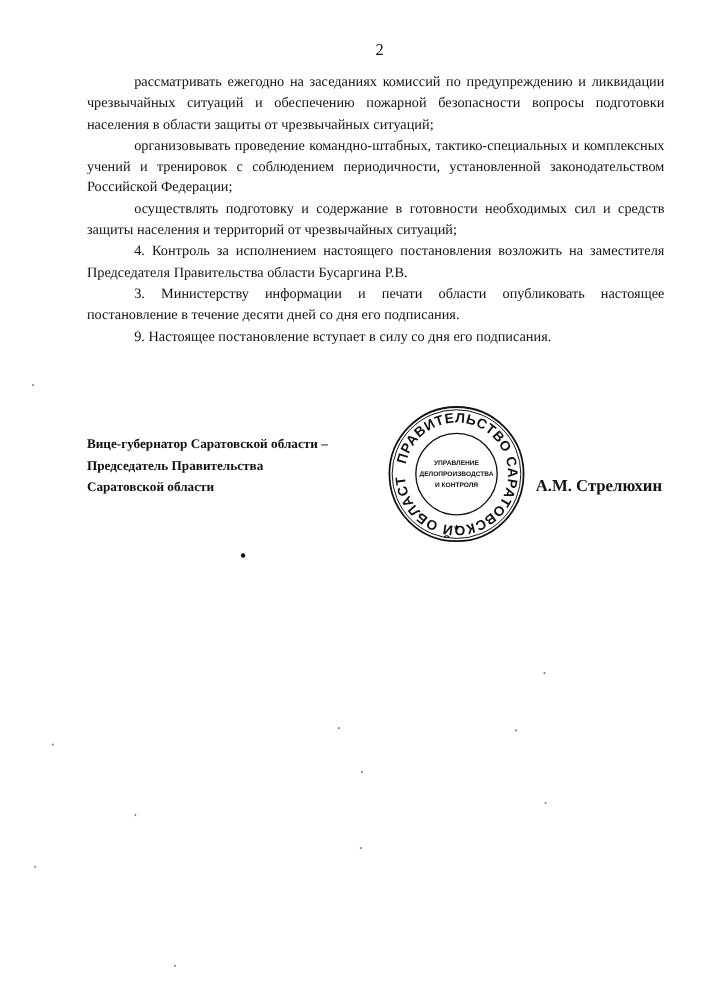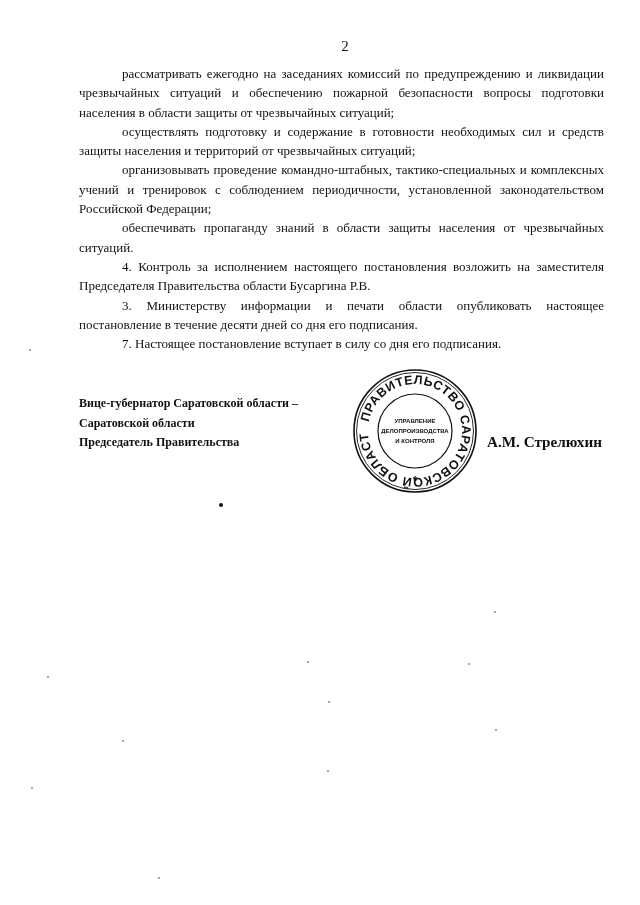--- a/index.html
+++ b/index.html
@@ -82,32 +82,31 @@
       border-radius: 2px;
     }
   </style>
 </head>
 <body>
 
 <div class="page-number">2</div>
 
 <div class="body-text">
   <p class="para">рассматривать ежегодно на заседаниях комиссий по предупреждению и ликвидации чрезвычайных ситуаций и обеспечению пожарной безопасности вопросы подготовки населения в области защиты от чрезвычайных ситуаций;</p>
+  <p class="para">организовывать проведение командно-штабных, тактико-специальных и комплексных учений и тренировок с соблюдением периодичности, установленной законодательством Российской Федерации;</p>
   <p class="para">осуществлять подготовку и содержание в готовности необходимых сил и средств защиты населения и территорий от чрезвычайных ситуаций;</p>
-  <p class="para">организовывать проведение командно-штабных, тактико-специальных и комплексных учений и тренировок с соблюдением периодичности, установленной законодательством Российской Федерации;</p>
-  <p class="para">обеспечивать пропаганду знаний в области защиты населения от чрезвычайных ситуаций.</p>
   <p class="para">4. Контроль за исполнением настоящего постановления возложить на заместителя Председателя Правительства области Бусаргина Р.В.</p>
   <p class="para">3. Министерству информации и печати области опубликовать настоящее постановление в течение десяти дней со дня его подписания.</p>
-  <p class="para">7. Настоящее постановление вступает в силу со дня его подписания.</p>
+  <p class="para">9. Настоящее постановление вступает в силу со дня его подписания.</p>
 </div>
 
 <div class="signature-block">
   <span class="signature-line">Вице-губернатор Саратовской области –</span>
+  <span class="signature-line">Председатель Правительства</span>
   <span class="signature-line">Саратовской области</span>
-  <span class="signature-line">Председатель Правительства</span>
 </div>
 
 <div class="signer-name">А.М. Стрелюхин</div>
 
 <div class="stamp">
   <svg viewBox="0 0 126 126">
     <defs>
       <path id="stamp-arc" d="M 63,63 m -47,0 a 47,47 0 1,1 94,0 a 47,47 0 1,1 -94,0"></path>
     </defs>
     <circle cx="63" cy="63" r="61" fill="none" stroke="#111" stroke-width="1.6"></circle>

